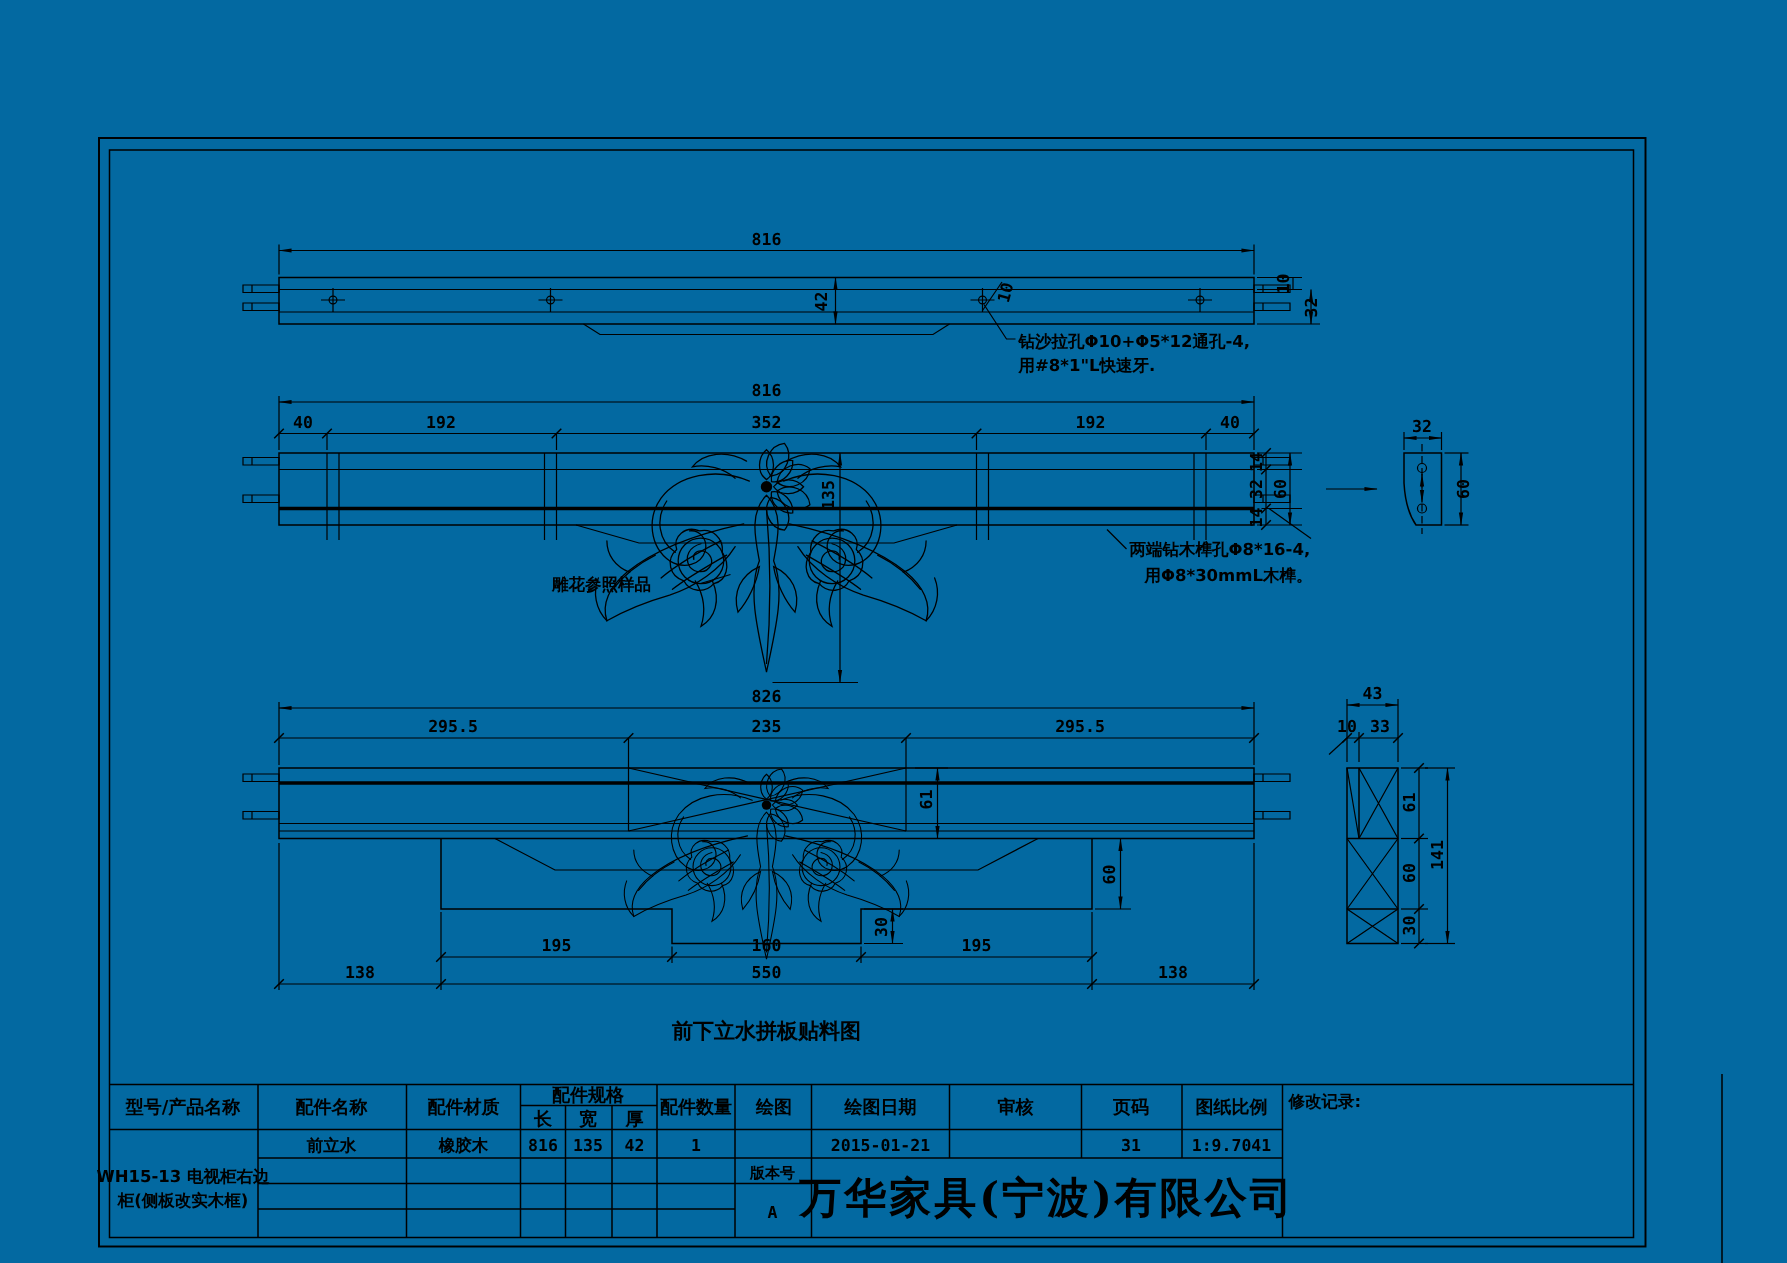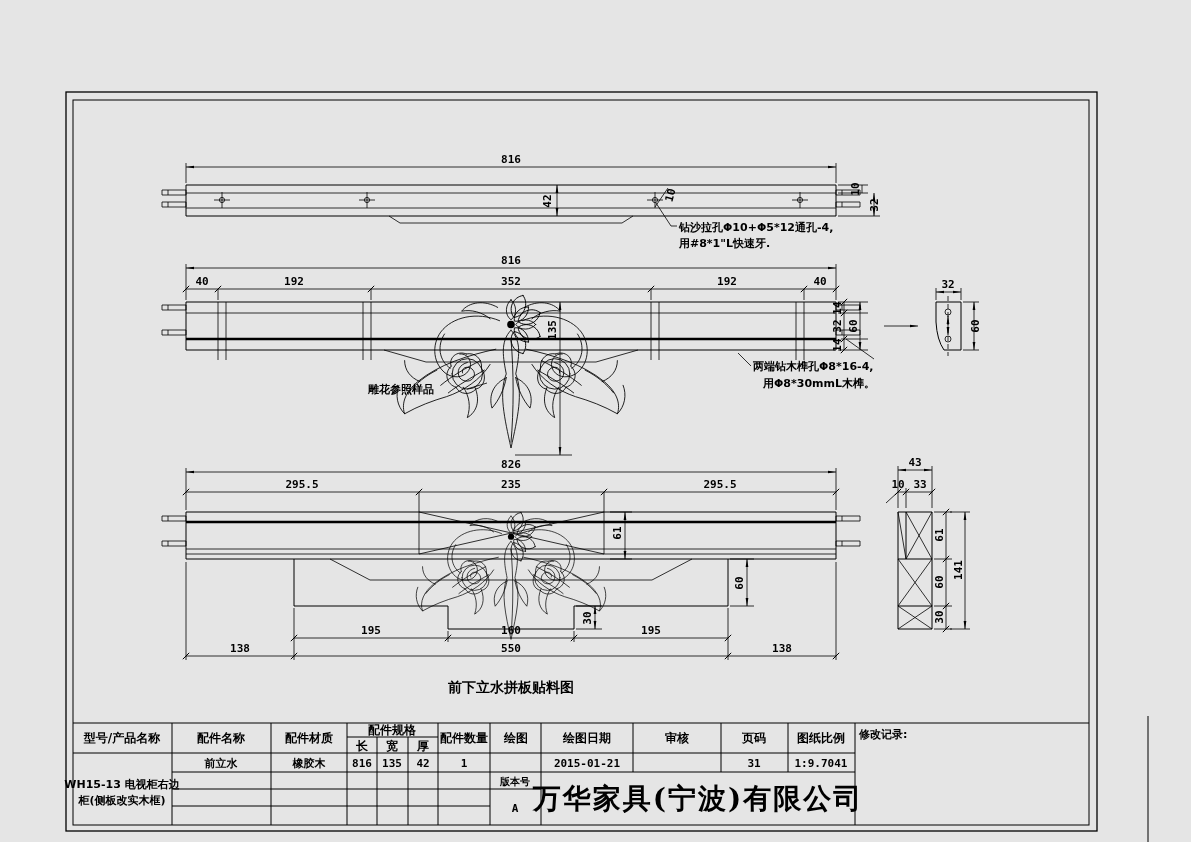--- a/index.html
+++ b/index.html
@@ -1,16 +1,16 @@
 <!DOCTYPE html>
 <html><head>
 <meta charset="utf-8">
 <style>
   html,body{margin:0;padding:0;background:#fff;}
-  .page{position:relative;width:1191px;height:842px;background:#e5e5e5;overflow:hidden;
+  .page{position:relative;width:1191px;height:842px;background:#0369a1;overflow:hidden;
         font-family:"DejaVu Sans",sans-serif;text-align:center;}
   svg{position:absolute;left:0;top:0;}
   
   .ln{stroke:#000;stroke-width:1;fill:none;}
   .thin{stroke:#000;stroke-width:.8;fill:none;}
   .bold{stroke:#000;stroke-width:2.4;fill:none;}
   .frame{stroke:#000;stroke-width:1.3;fill:none;}
   .dim{stroke:#000;stroke-width:.8;fill:none;}
   .dash{stroke:#000;stroke-width:.8;fill:none;stroke-dasharray:5 3;}
   .carv{stroke:#000;stroke-width:.9;fill:none;stroke-linecap:round;}

